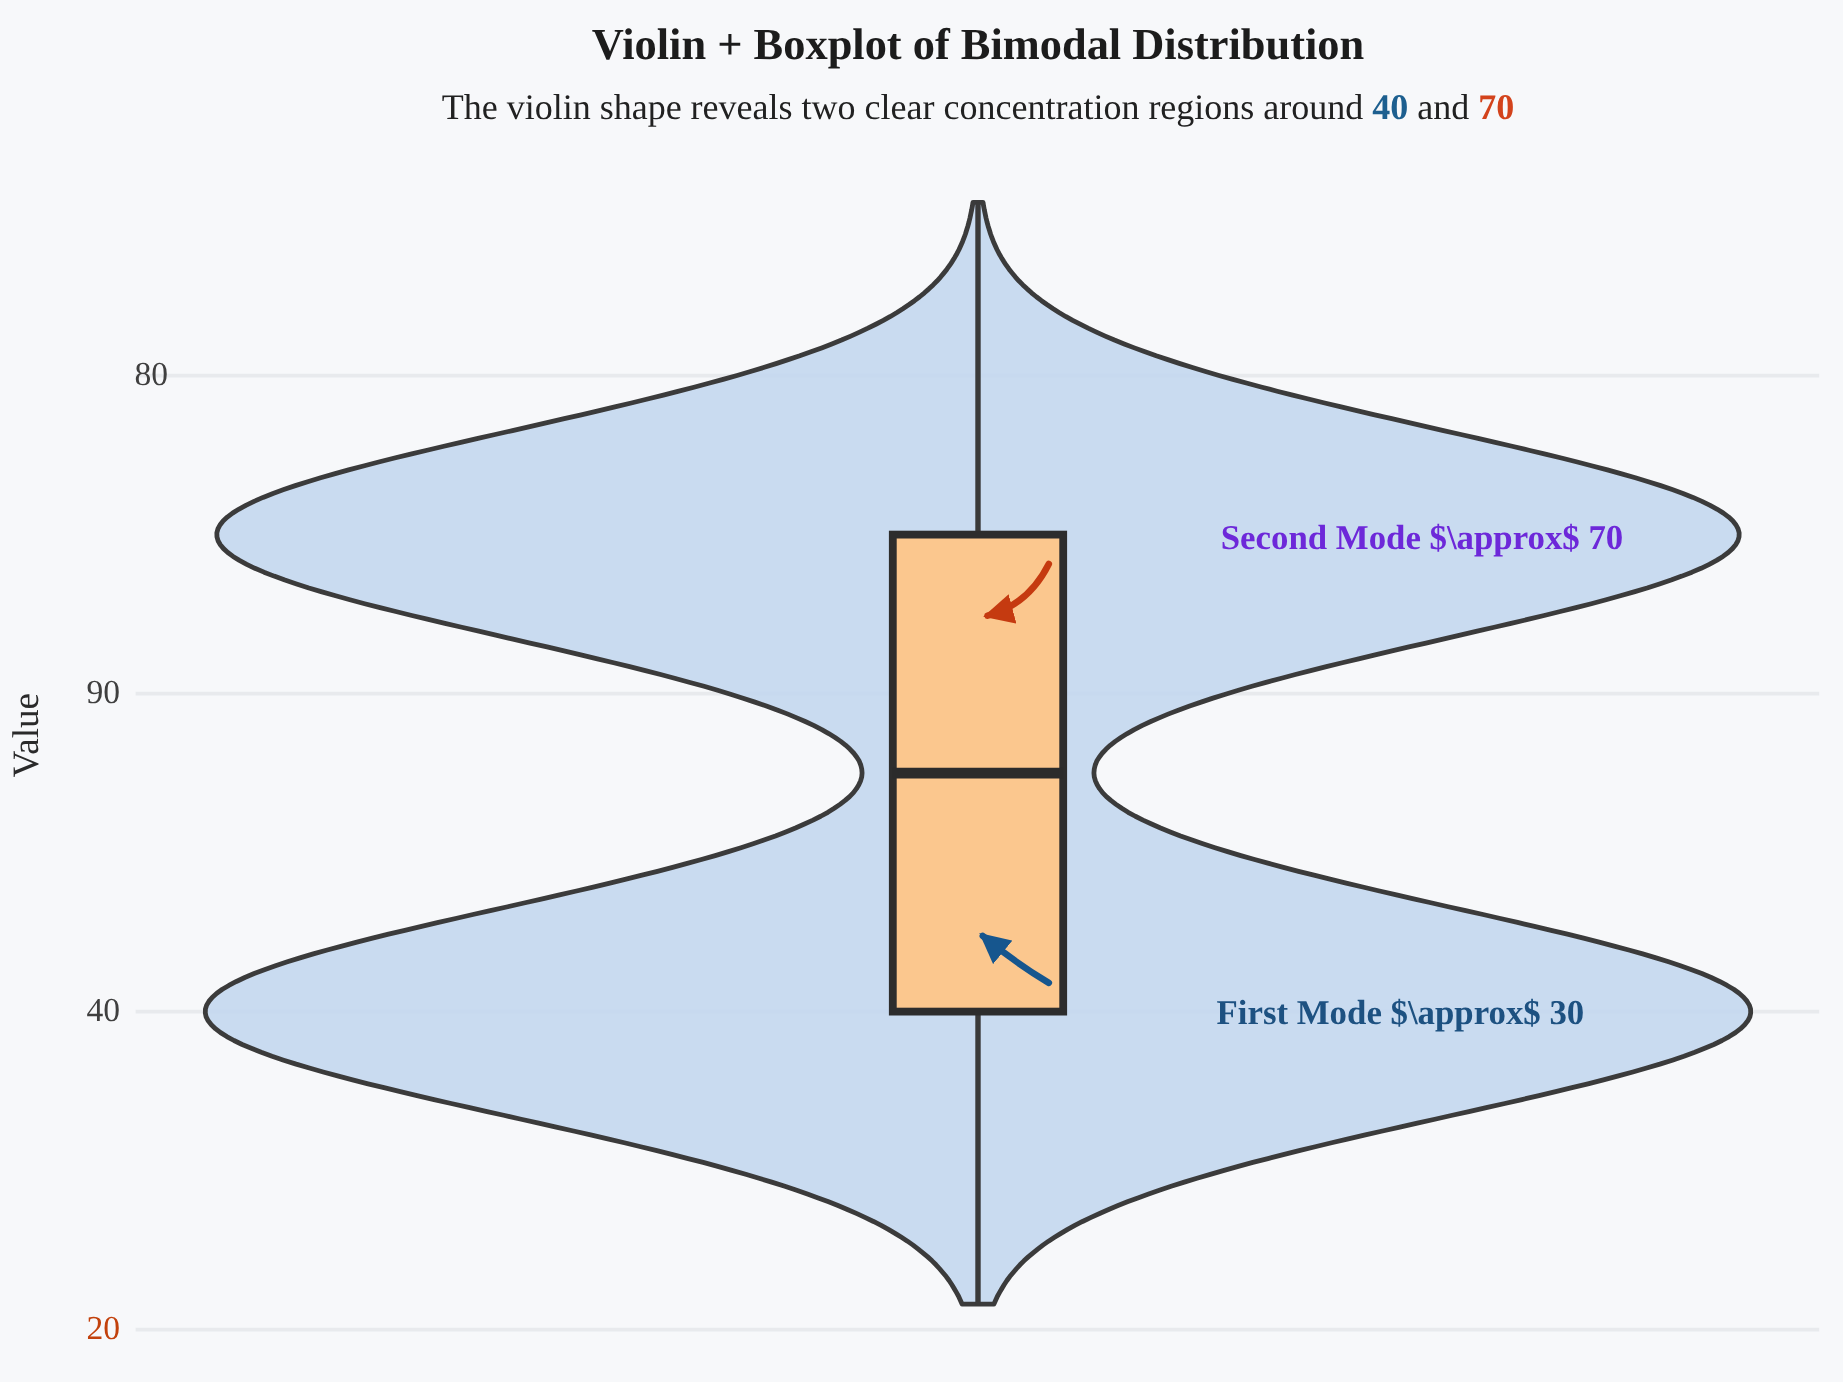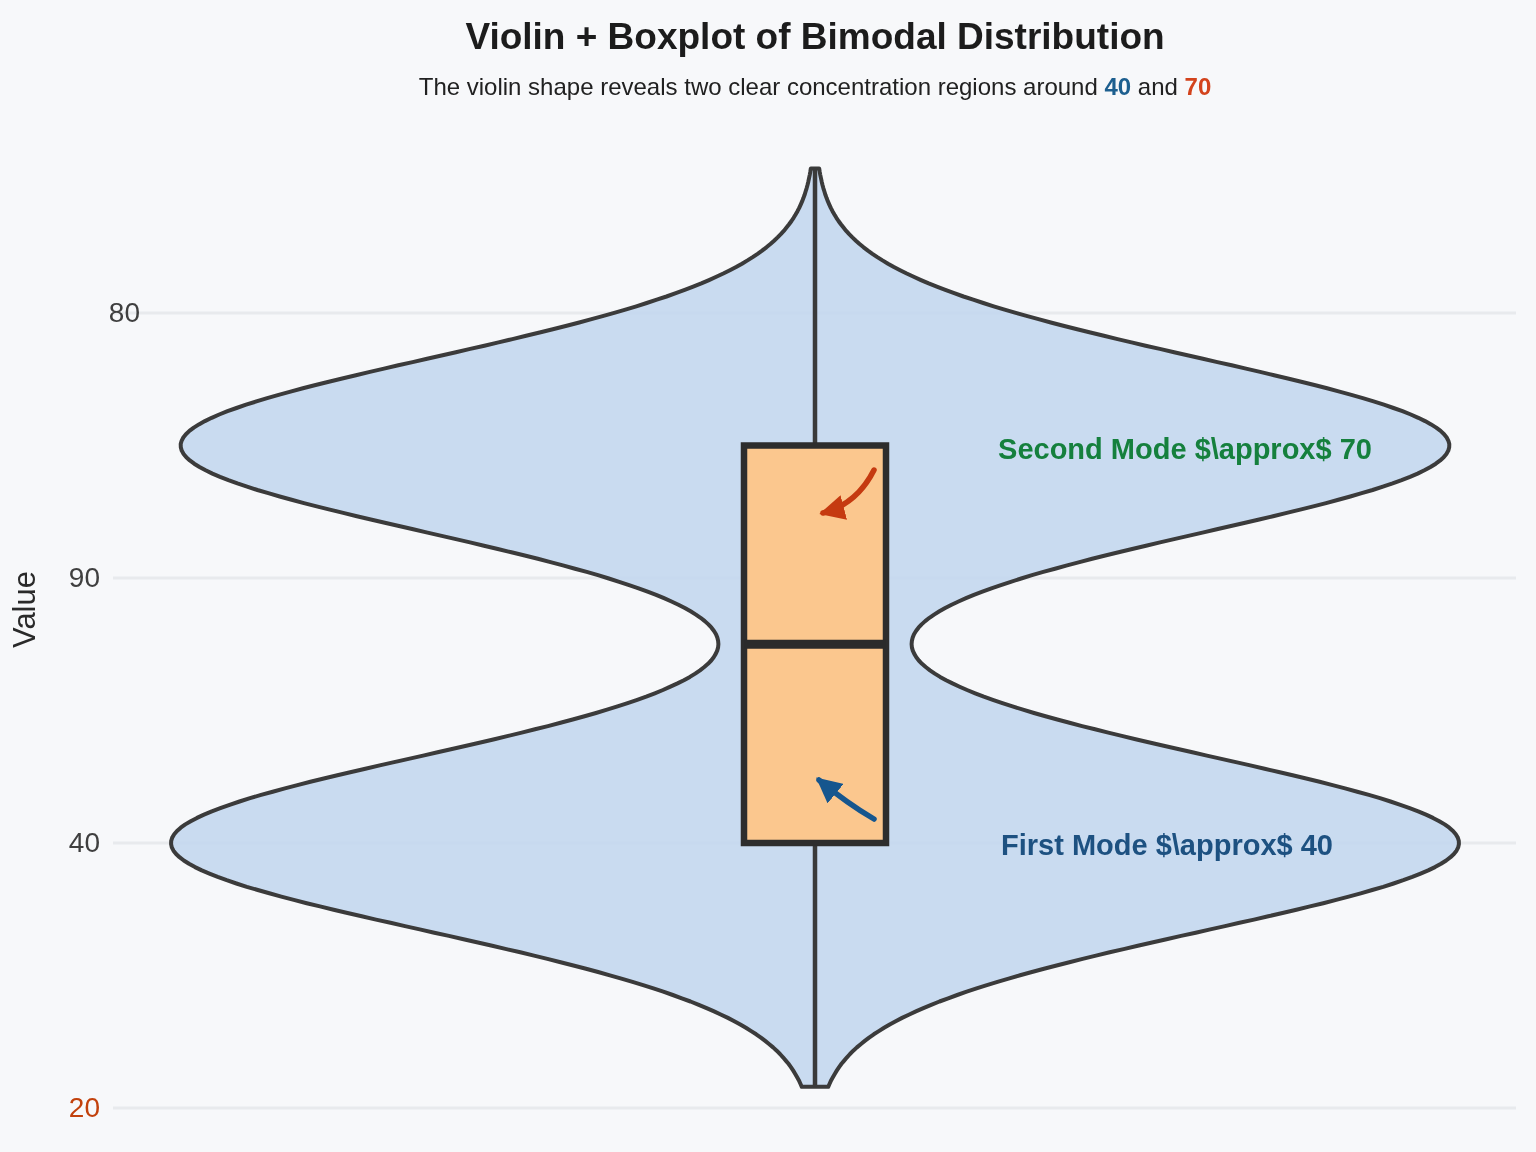--- a/index.html
+++ b/index.html
@@ -1,36 +1,36 @@
 <!DOCTYPE html>
 <html><head>
 <meta charset="utf-8">
 <style>
   html, body { margin: 0; padding: 0; }
   #stage {
     position: relative;
     width: 1536px;
     height: 1152px;
-    font-family: Liberation Sans, sans-serif;
+    font-family: Liberation Serif, serif;
     overflow: hidden;
   }
   #chart-svg { position: absolute; left: 0; top: 0; }
   .title {
     position: absolute;
     left: 815px; top: 16px;
     transform: translateX(-50%);
     font-size: 37px;
     font-weight: bold;
     white-space: nowrap;
   }
   .subtitle {
     position: absolute;
     left: 815px; top: 73px;
     transform: translateX(-50%);
-    font-size: 24px;
+    font-size: 30px;
     white-space: nowrap;
   }
   .subtitle .mode-num { font-weight: bold; }
   .y-tick {
     position: absolute;
     left: 0; width: 100px;
     text-align: right;
     font-size: 28px;
     line-height: 34px;
   }
@@ -84,15 +84,15 @@
 
   <div class="y-label" style="color: rgb(42, 42, 42);">Value</div>
 
   <div id="ticks">
       <div class="y-tick" style="top: 296px; color: rgb(63, 63, 63); padding-left: 40px;">80</div>
       <div class="y-tick" style="top: 561px; color: rgb(63, 63, 63);">90</div>
       <div class="y-tick" style="top: 826px; color: rgb(63, 63, 63);">40</div>
       <div class="y-tick" style="top: 1091px; color: #c2410c;">20</div>
     </div>
 
-  <div class="annotation anno-second" style="color: #15803d;">Second Mode $\approx$ 70</div>
-  <div class="annotation anno-first" style="color: rgb(29, 81, 129);">First Mode $\approx$ 40</div>
+  <div class="annotation anno-second" style="color: #6d28d9;">Second Mode $\approx$ 70</div>
+  <div class="annotation anno-first" style="color: rgb(29, 81, 129);">First Mode $\approx$ 30</div>
 </div>
 
 </body></html>

